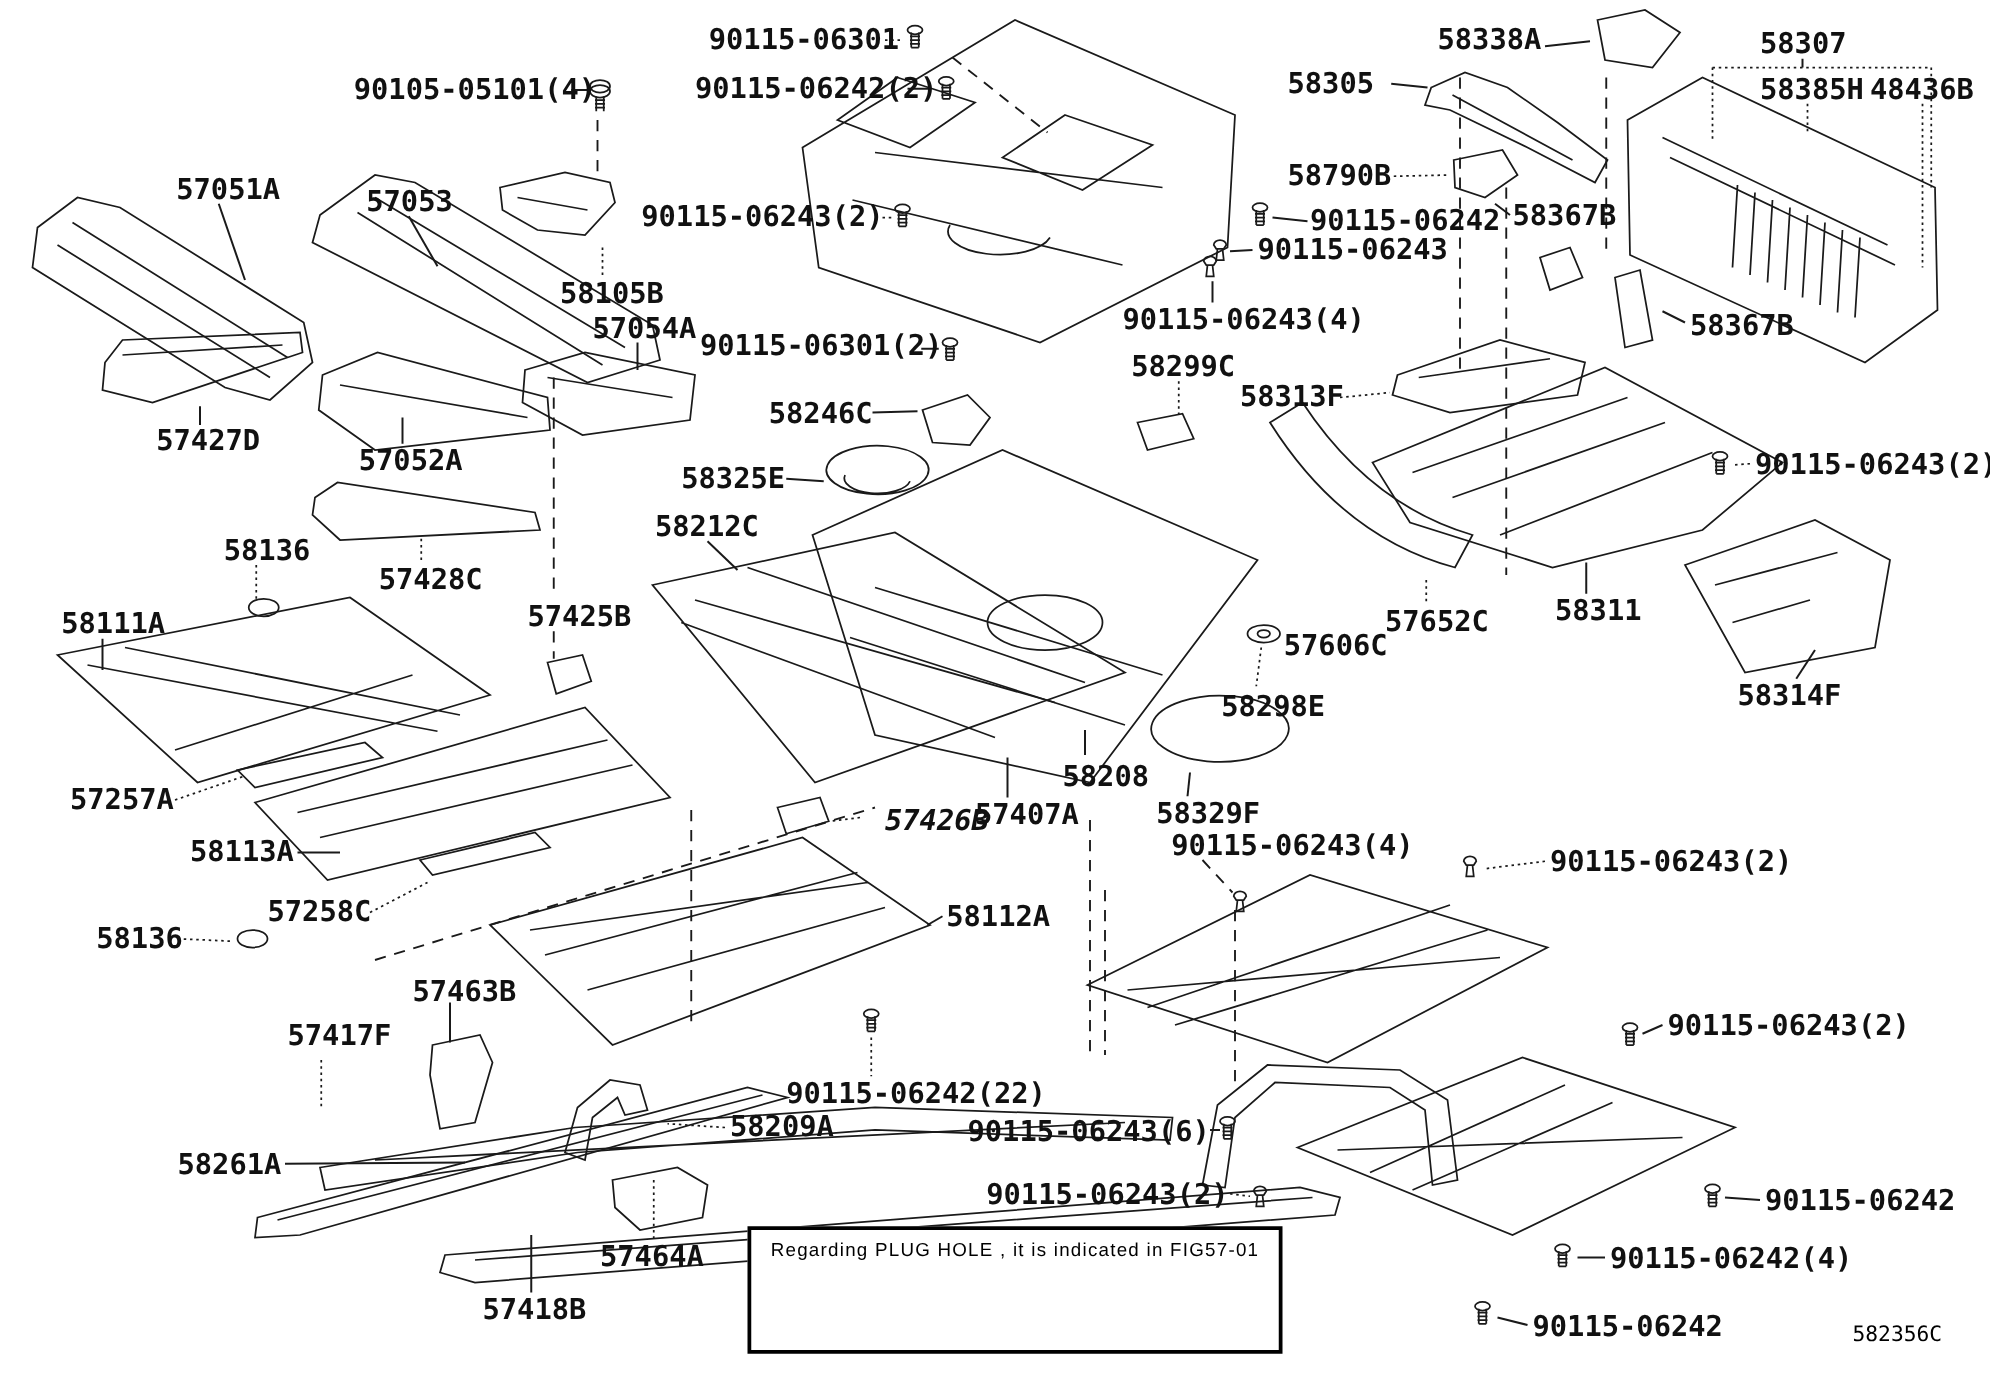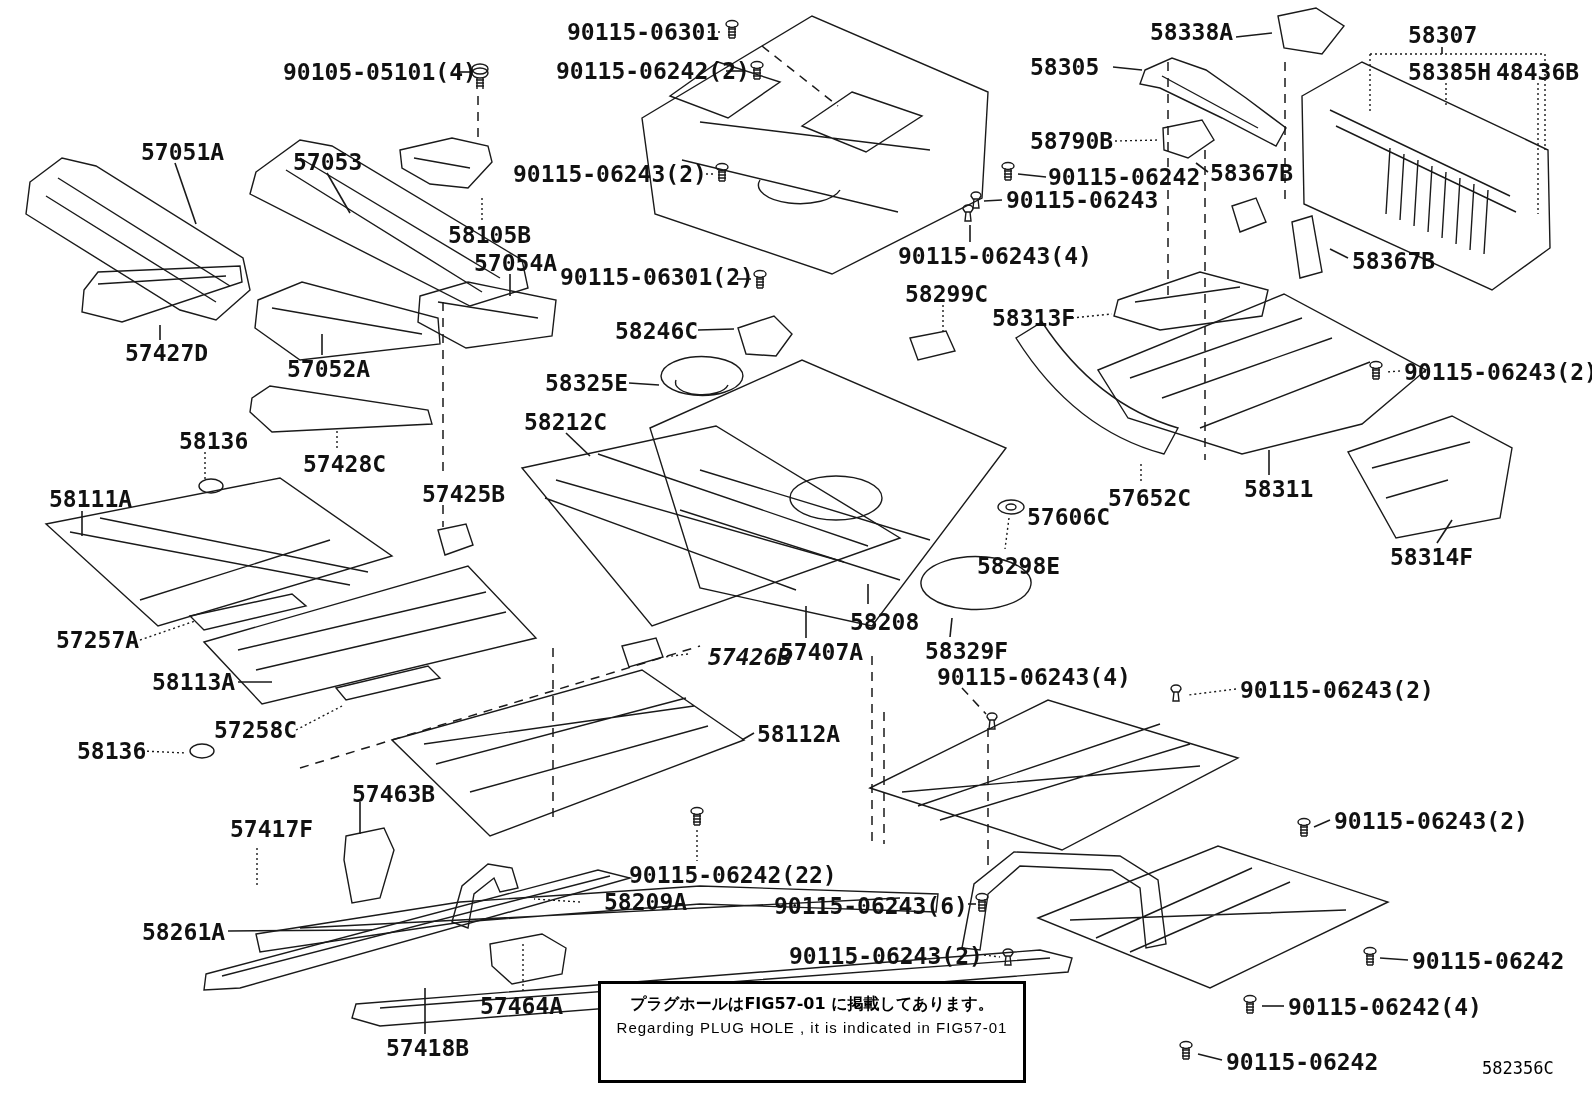--- a/index.html
+++ b/index.html
@@ -256,34 +256,33 @@
       <span class="lbl" style="left: 850px; top: 611px;">58208</span>
       <span class="lbl" style="left: 925px; top: 640px;">58329F</span>
       <span class="lbl" style="left: 708px; top: 646px; font-style: italic;">57426B</span>
       <span class="lbl" style="left: 780px; top: 641px;">57407A</span>
       <span class="lbl" style="left: 152px; top: 671px;">58113A</span>
       <span class="lbl" style="left: 937px; top: 666px;">90115-06243(4)</span>
       <span class="lbl" style="left: 1240px; top: 679px;">90115-06243(2)</span>
       <span class="lbl" style="left: 214px; top: 719px;">57258C</span>
       <span class="lbl" style="left: 757px; top: 723px;">58112A</span>
       <span class="lbl" style="left: 77px; top: 740px;">58136</span>
-      <span class="lbl" style="left: 330px; top: 783px; margin-left: 22px;">57463B</span>
+      <span class="lbl" style="left: 330px; top: 783px;">57463B</span>
       <span class="lbl" style="left: 230px; top: 818px;">57417F</span>
       <span class="lbl" style="left: 1334px; top: 810px;">90115-06243(2)</span>
       <span class="lbl" style="left: 629px; top: 864px;">90115-06242(22)</span>
-      <span class="lbl" style="left: 604px; top: 891px;">58209A</span>
+      <span class="lbl" style="left: 584px; top: 891px;">58209A</span>
       <span class="lbl" style="left: 774px; top: 895px;">90115-06243(6)</span>
       <span class="lbl" style="left: 142px; top: 921px;">58261A</span>
       <span class="lbl" style="left: 789px; top: 945px;">90115-06243(2)</span>
       <span class="lbl" style="left: 1412px; top: 950px;">90115-06242</span>
       <span class="lbl" style="left: 480px; top: 995px;">57464A</span>
       <span class="lbl" style="left: 1288px; top: 996px;">90115-06242(4)</span>
       <span class="lbl" style="left: 386px; top: 1037px;">57418B</span>
       <span class="lbl" style="left: 1226px; top: 1051px;">90115-06242</span>
     </div>
 
   <div class="notebox">
-    <div class="nb-jp">プラグホールはFIG57-01 に掲載してあります。</div>
     <div class="nb-en">Regarding PLUG HOLE , it is indicated in FIG57-01</div>
   </div>
 
   <div class="figcode">582356C</div>
 </div>
 
 </body></html>

